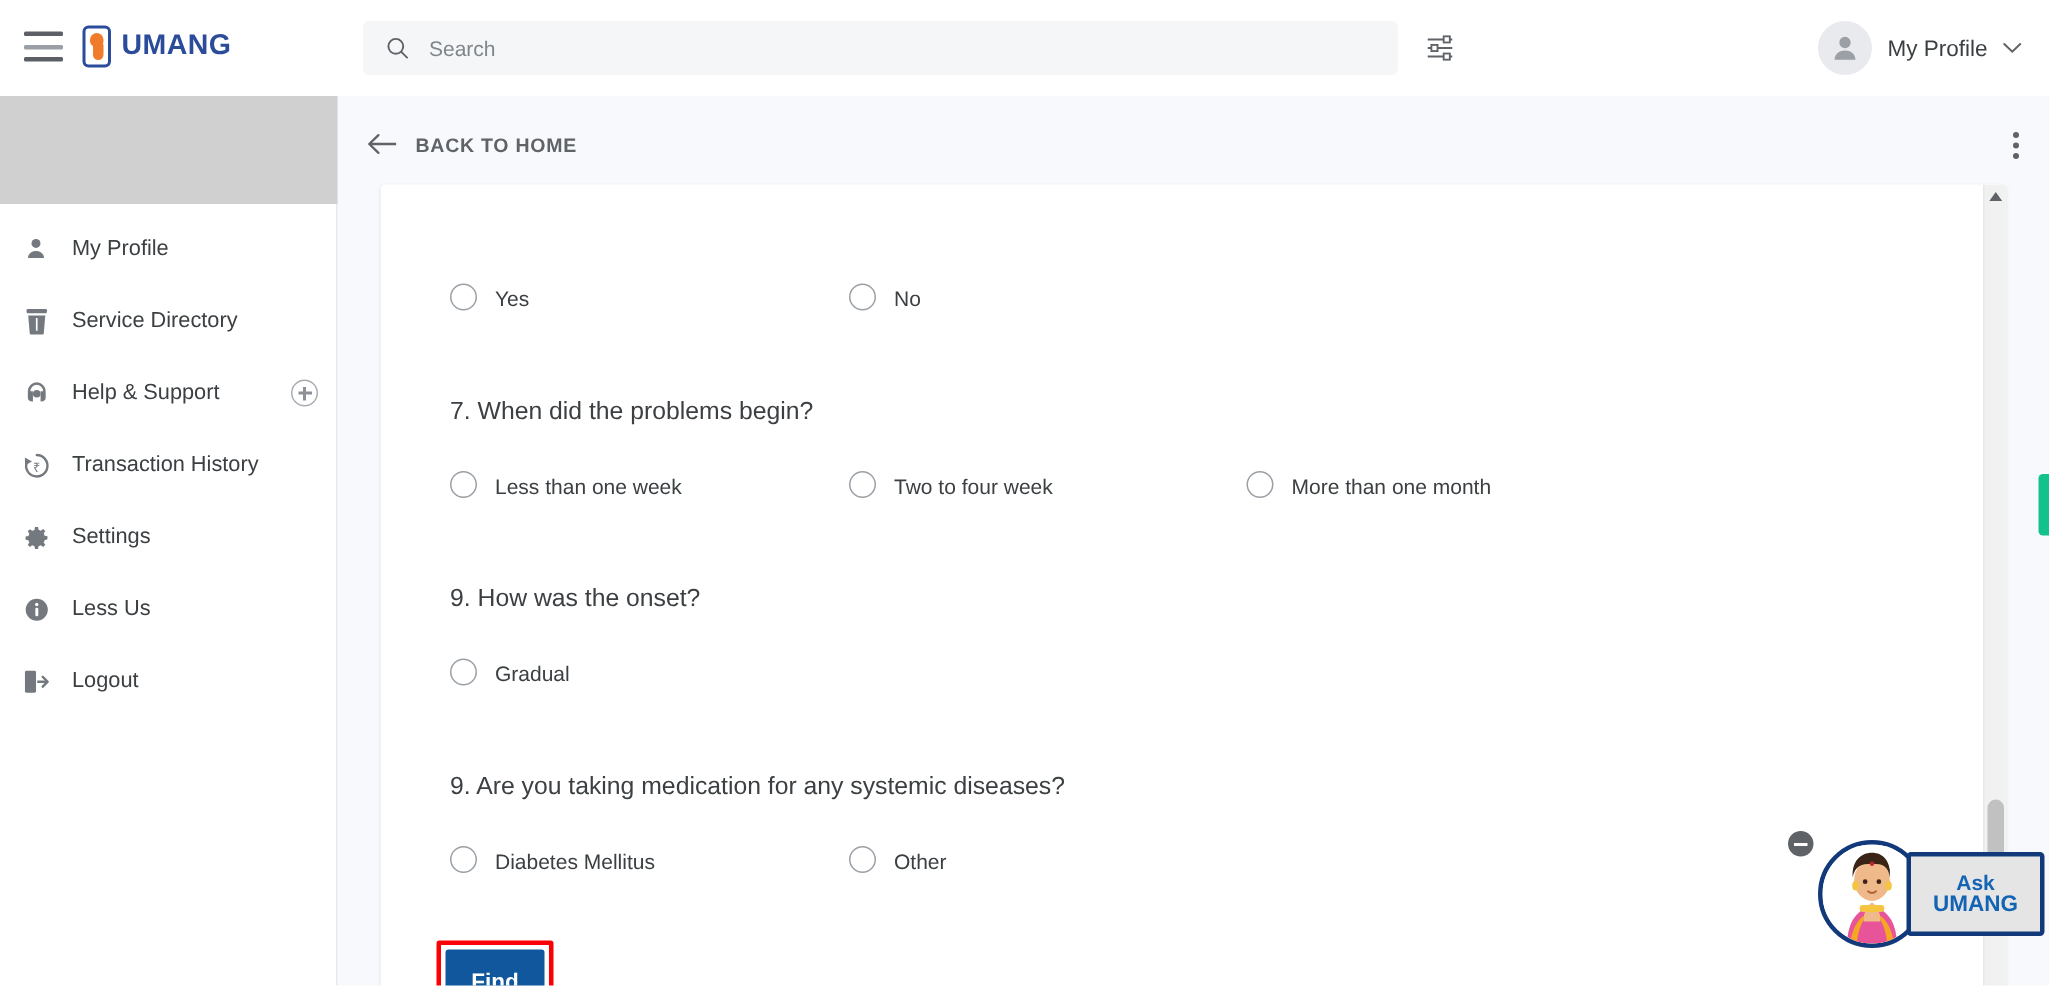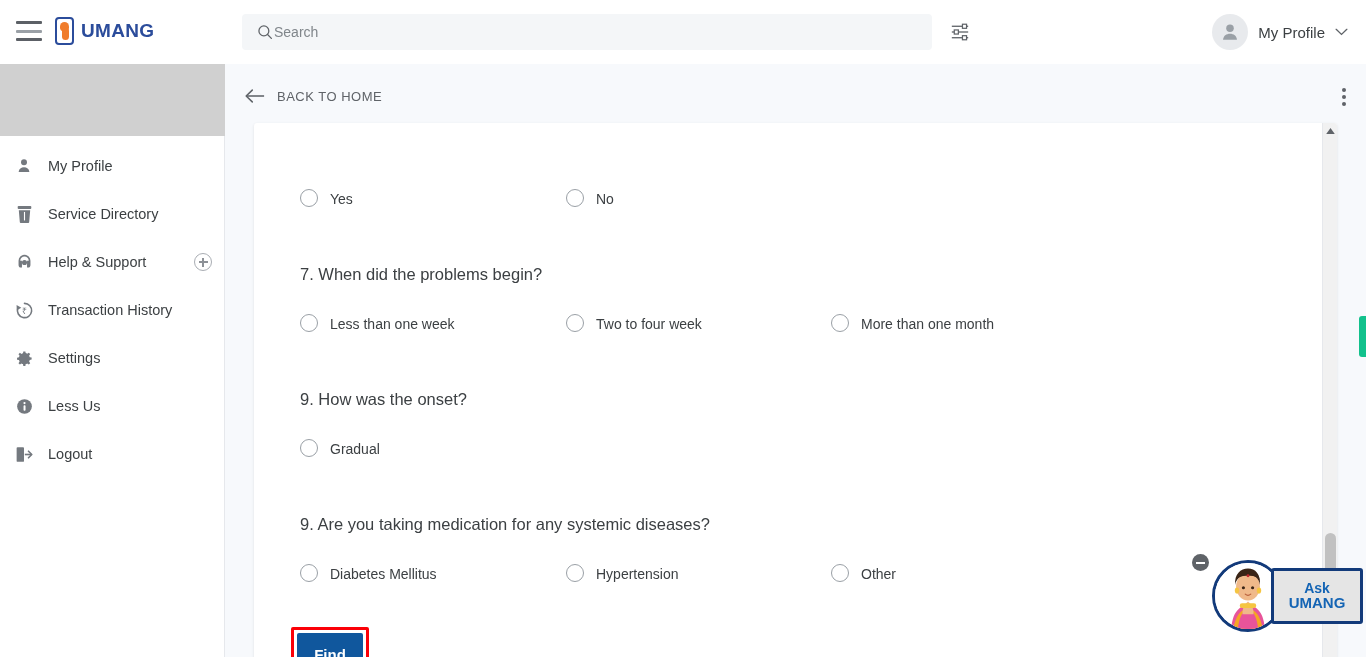--- a/index.html
+++ b/index.html
@@ -42,21 +42,21 @@
   }
   .brand-text { font-size: 19px; font-weight: bold; color: #2b4c9b; letter-spacing: .3px; }
 
   .searchwrap {
     position: absolute; left: 242px; top: 14px; width: 690px; height: 36px;
     background: #f4f6f8; border-radius: 4px; display: flex; align-items: center;
   }
   .search-icon { margin-left: 14px; width: 18px; height: 18px; flex: none; }
   .search-input {
     border: none; outline: none; background: transparent;
-    font-size: 14px; color: #6d28d9; width: 600px;
+    margin-left: 12px; font-size: 14px; color: #6d28d9; width: 600px;
     font-family: "Liberation Sans", sans-serif;
   }
   .search-input::placeholder { color: #80868b; }
 
   .filter-icon { position:absolute; left: 950px; top: 23px; width: 20px; height:18px; cursor:pointer; }
 
   .profile { position:absolute; right: 18px; top: 14px; display:flex; align-items:center; gap:10px; cursor:pointer;}
   .avatar {
     width: 36px; height: 36px; border-radius: 50%; background:#e8eaed;
     display:flex; align-items:center; justify-content:center;
@@ -86,21 +86,21 @@
   .side-plus:after  { content:""; position:absolute; width:1.3px; height:9px; background:#8d9197; }
 
   
   .content { position:absolute; left:225px; top:64px; width:1141px; height:593px; background:#f7f9fc; }
   .crumbbar {
     position:absolute; left:0; top:0; width:1141px; height:64px;
     background:#f7f9fc; display:flex; align-items:center;
   }
   .backbtn { display:flex; align-items:center; gap:12px; margin-left:20px; cursor:pointer; }
   .back-arrow { width:20px; height:16px; }
-  .back-text { font-size: 13px; color:#5f6368; letter-spacing: .5px; }
+  .back-text { font-size: 13px; color:#5f6368; letter-spacing: .5px; font-weight: bold; }
   .kebab { position:absolute; right: 20px; top: 24px; display:flex; flex-direction:column; gap:3px; cursor:pointer;}
   .kebab i { width:4px; height:4px; background:#5f6368; border-radius:50%; display:block; }
 
   .card {
     position:absolute; left: 29px; top: 59px; width: 1083px; height: 573px;
     background:#ffffff; border-radius:3px;
     box-shadow: 0 1px 3px rgba(60,64,67,.12);
     overflow: hidden;
   }
   .card-inner { position:absolute; left:0; top:0; width:1083px; height:573px; }
@@ -356,24 +356,20 @@
           </div>
         </div>
 
         <div class="qblock" style="top: 392px;">
           <div class="qtitle">9. Are you taking medication for any systemic diseases?</div>
         </div>
         <div class="opts" style="top: 441px;">
           <div class="opt col1">
             <span class="radio"></span>
             <span class="opt-label">Diabetes Mellitus</span>
-          </div>
-          <div class="opt col2">
-            <span class="radio"></span>
-            <span class="opt-label">Hypertension</span>
           </div>
           <div class="opt">
             <span class="radio"></span>
             <span class="opt-label">Other</span>
           </div>
         </div>
 
         <div class="find-annot">
           <button class="find-btn">Find</button>
         </div>

